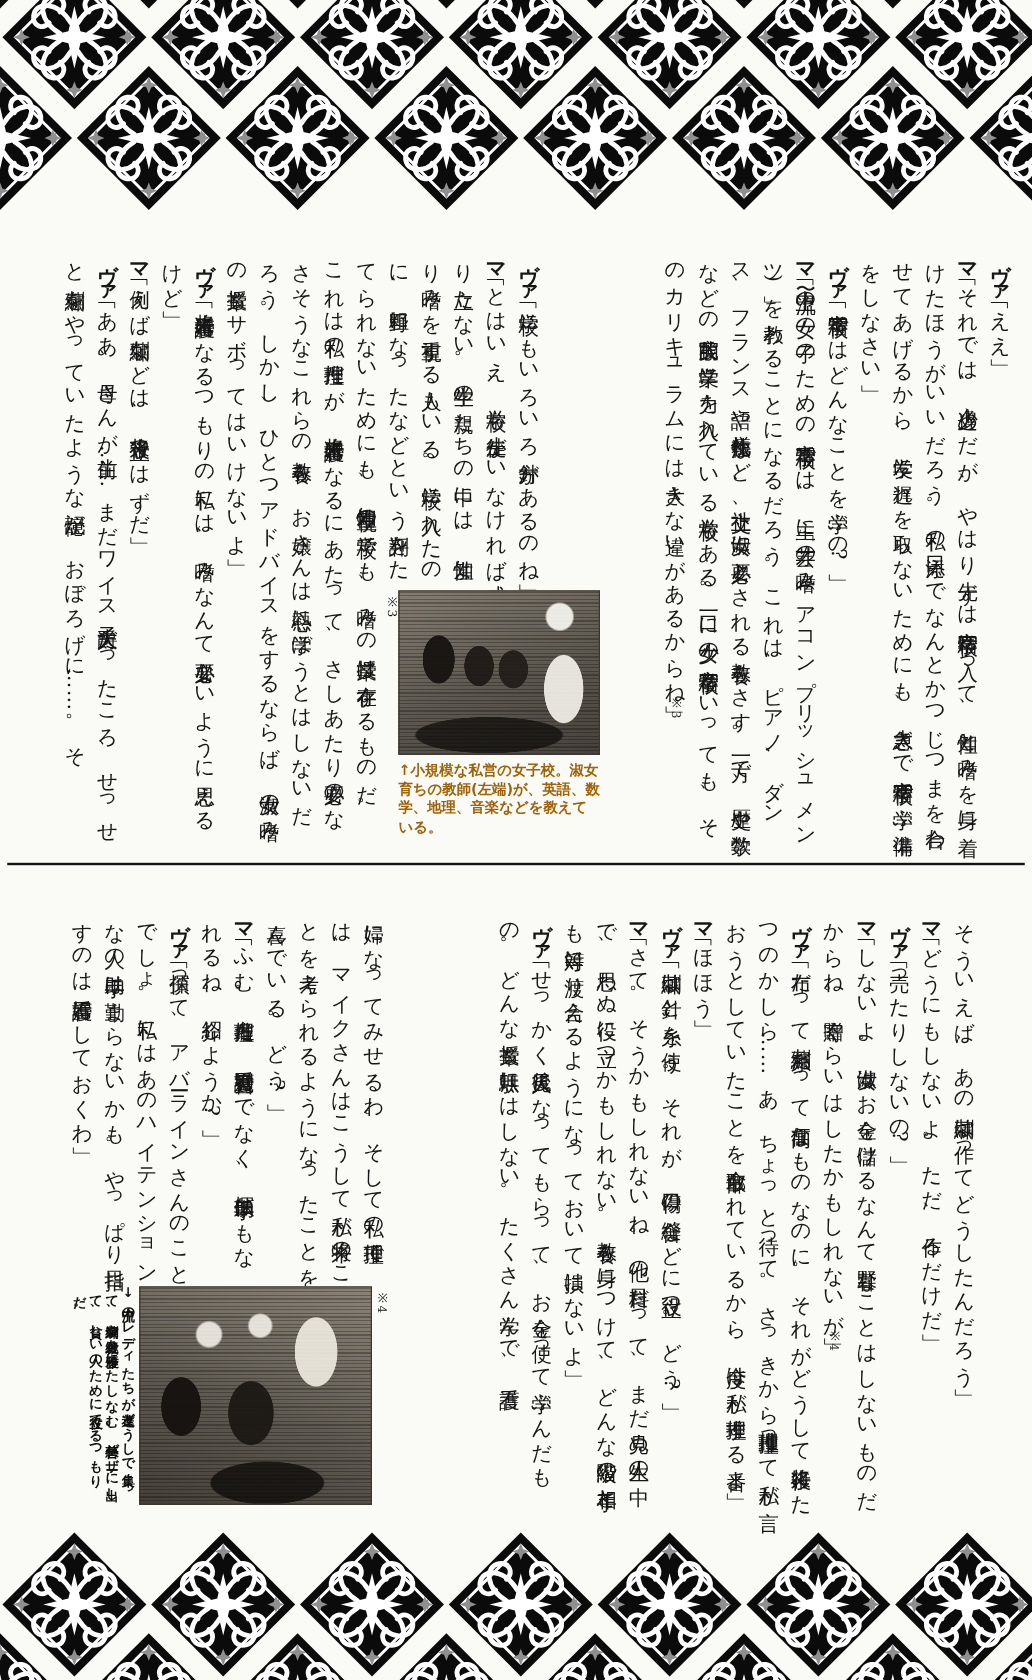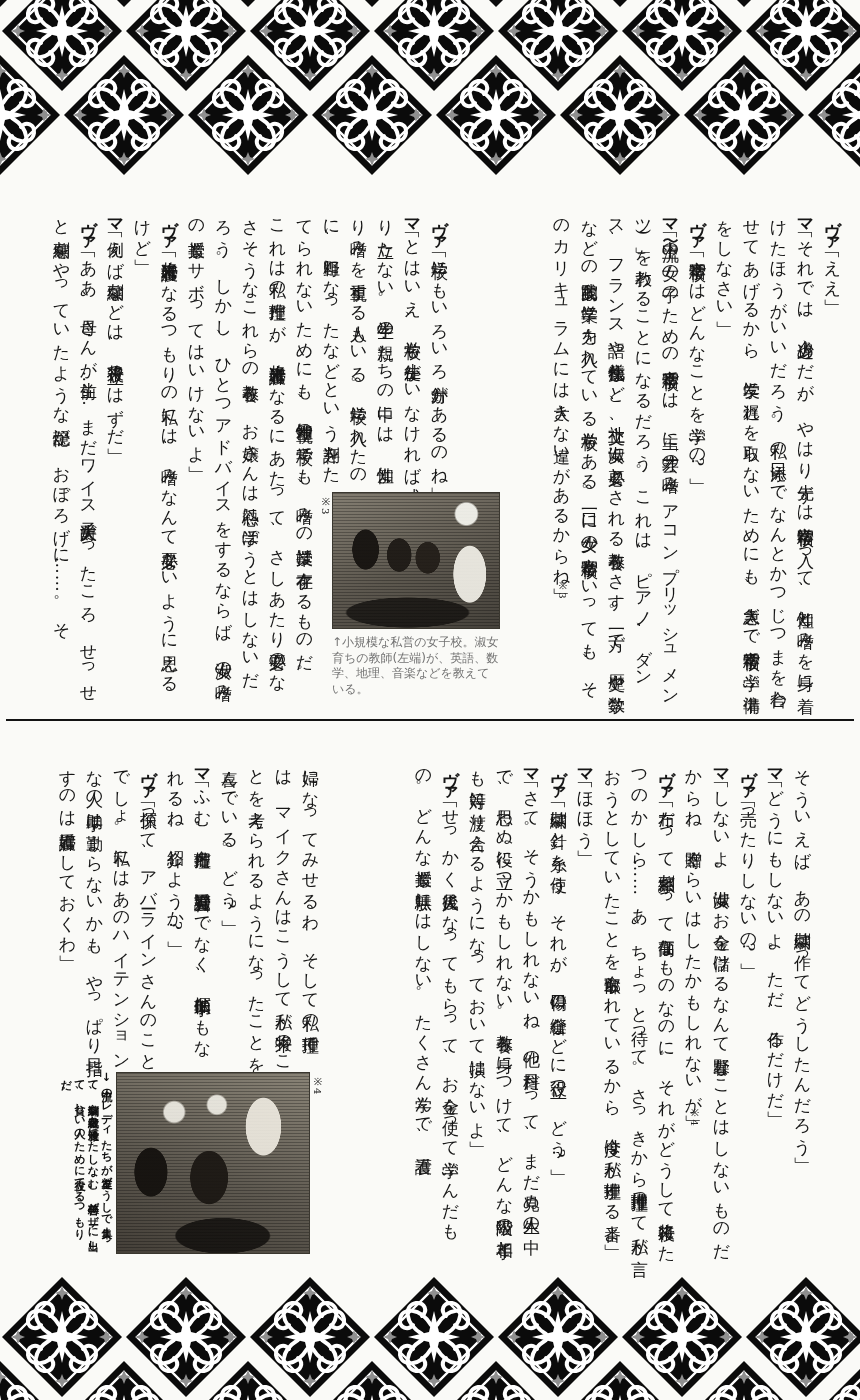--- a/index.html
+++ b/index.html
@@ -46,21 +46,21 @@
     background-image:
       radial-gradient(circle at 30% 22%, rgba(248,246,238,.85) 0 5%, transparent 6%),
       radial-gradient(circle at 52% 18%, rgba(248,246,238,.85) 0 5%, transparent 6%),
       radial-gradient(ellipse 15% 26% at 76% 30%, rgba(240,236,226,.9) 0 60%, transparent 62%),
       radial-gradient(ellipse 14% 22% at 18% 55%, rgba(20,17,14,.95) 0 60%, transparent 62%),
       radial-gradient(ellipse 16% 24% at 48% 58%, rgba(26,22,18,.92) 0 60%, transparent 62%),
       radial-gradient(ellipse 40% 16% at 55% 90%, rgba(14,12,10,.8) 0 60%, transparent 62%),
       repeating-linear-gradient(0deg, rgba(0,0,0,.28) 0 1px, transparent 1px 3px),
       linear-gradient(200deg,#8a8477,#5f5a51 55%,#443f38);}
   .caption-h{margin:6px 0 0 0;width:168px;font-size:12px;line-height:15.5px;letter-spacing:0;
-             font-family:"DejaVu Sans","Liberation Sans",sans-serif;font-weight:normal;color:#737373;}
+             font-family:"DejaVu Sans","Liberation Sans",sans-serif;font-weight:bold;color:#a16207;}
   .imgrow{display:flex;flex-direction:row;align-items:flex-start;margin-top:6px;}
   .caption-v{writing-mode:vertical-rl;height:182px;font-size:11px;line-height:13.5px;letter-spacing:0;
              font-family:"DejaVu Sans","Liberation Sans",sans-serif;font-weight:bold;color:#111;margin-right:3px;}
 
   #divider{position:absolute;top:719px;left:6px;right:6px;height:2px;background:#131313;}
 </style>
 </head>
 <body>
 
 <div id="page">

